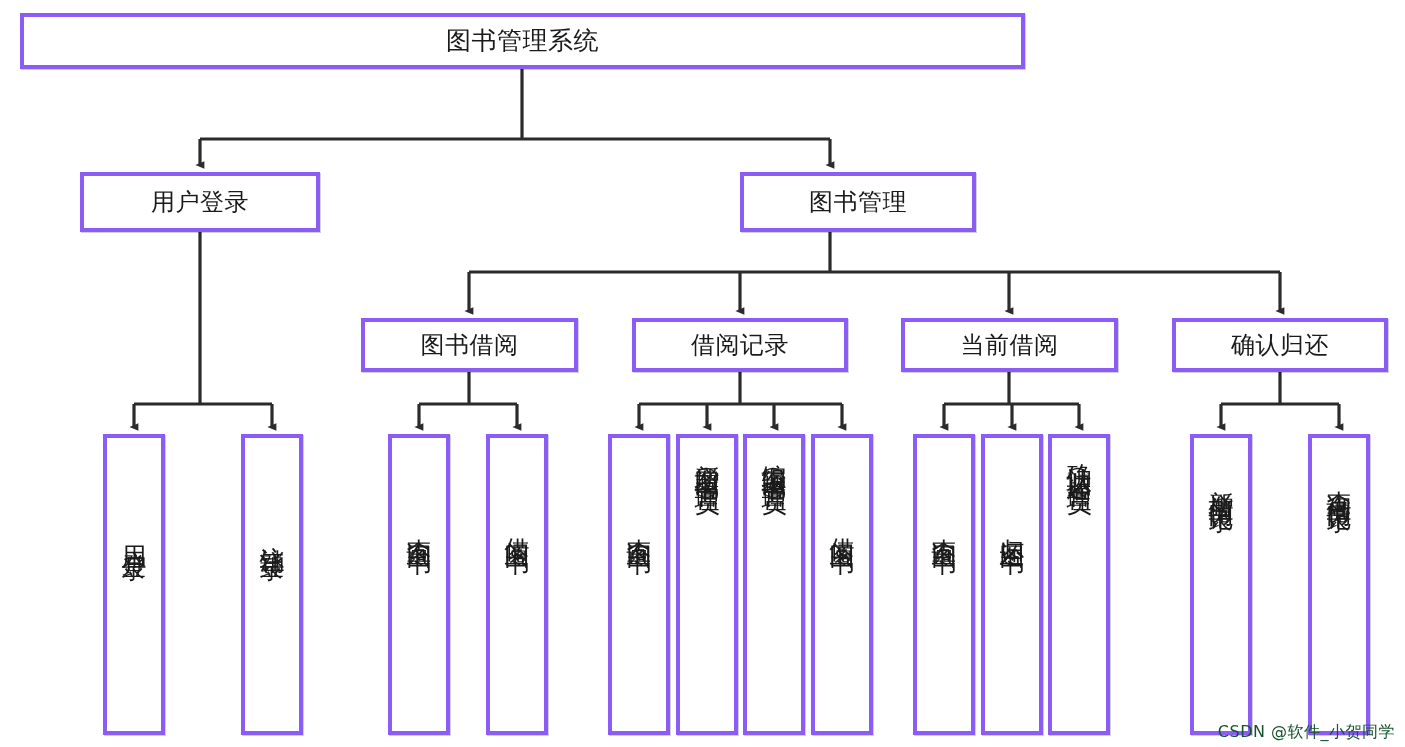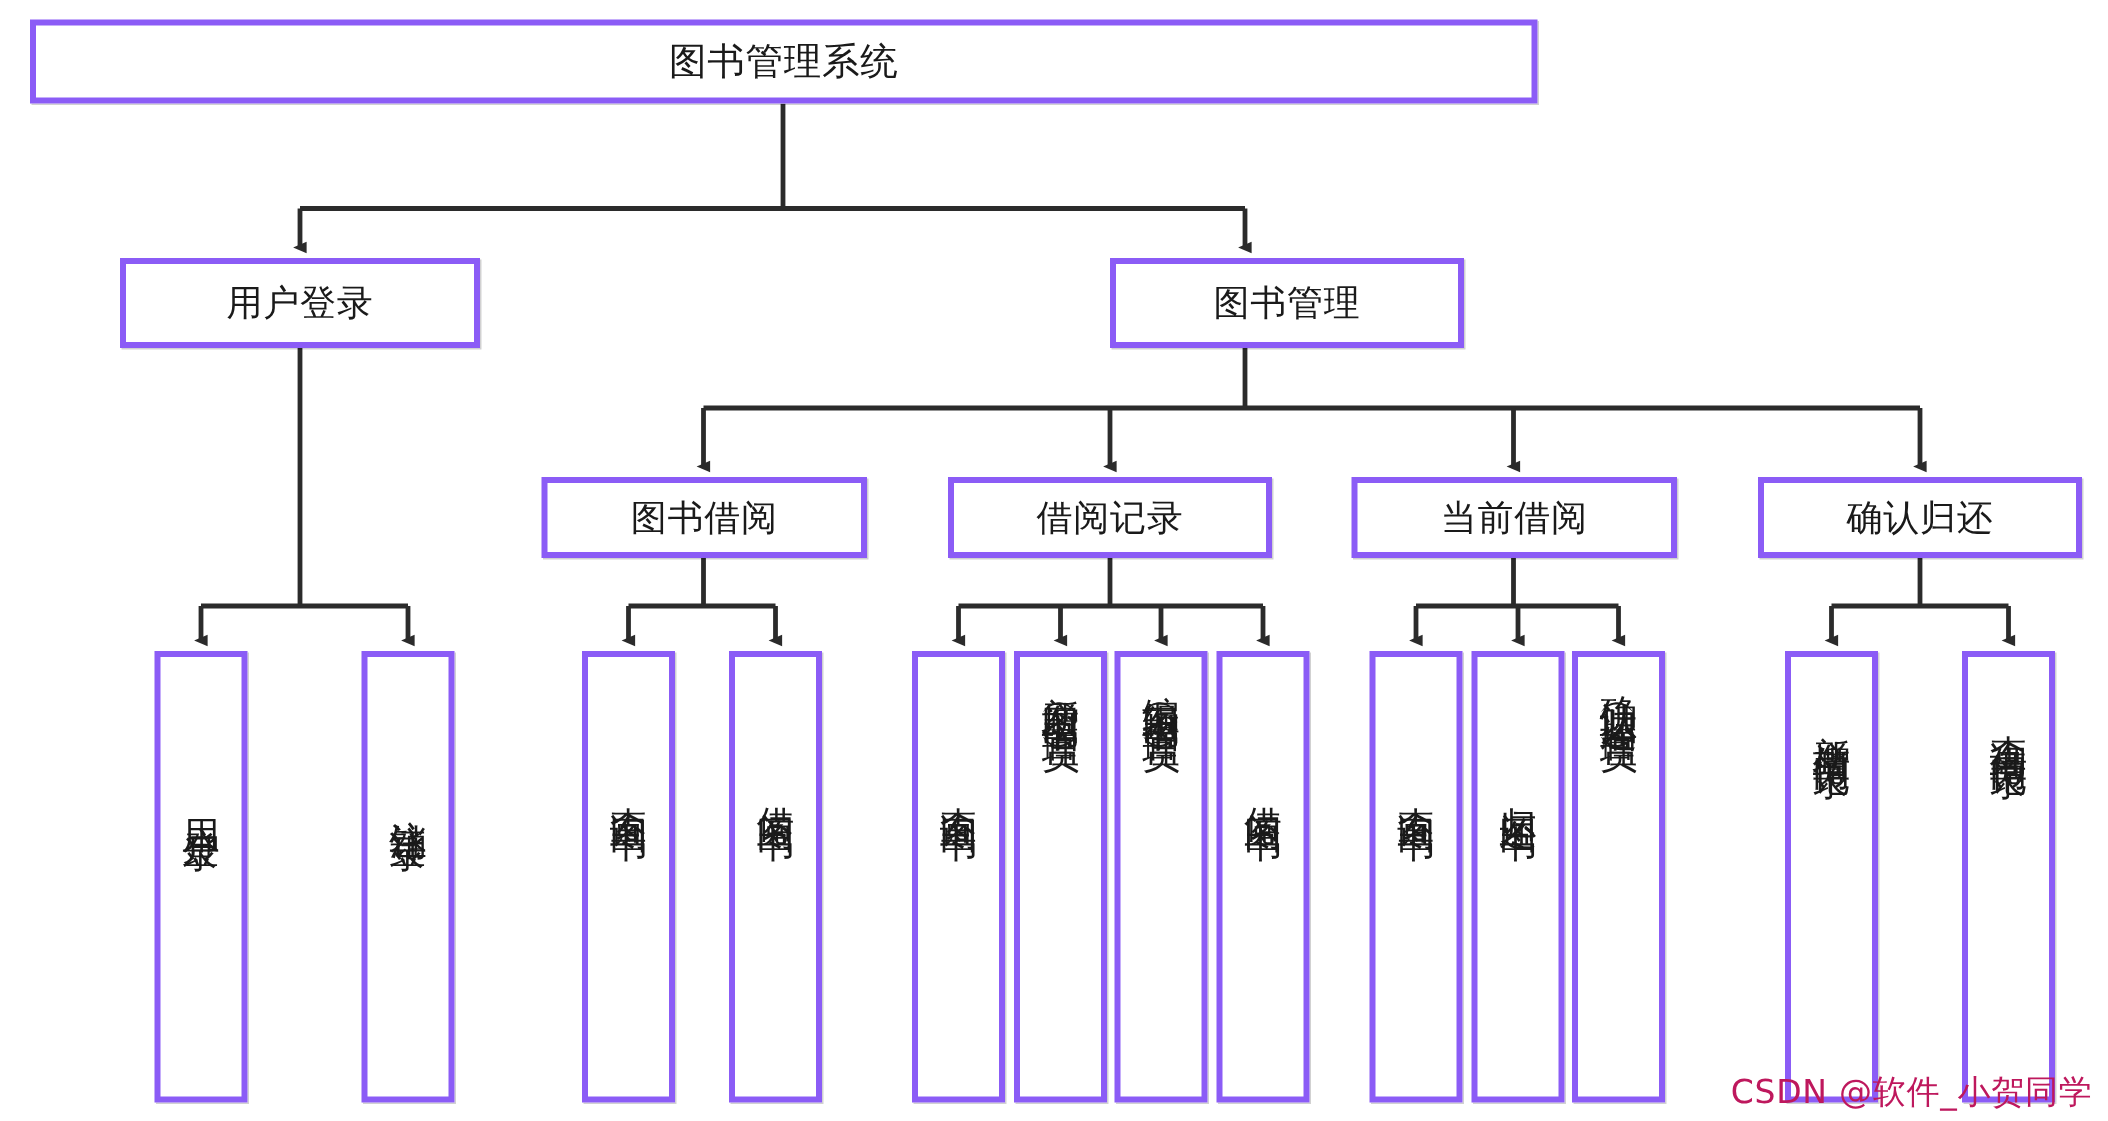--- a/index.html
+++ b/index.html
@@ -60,22 +60,22 @@
     line-height: 1;
     white-space: nowrap;
   }
   .node.v.top .label {
     margin-top: 0px;
   }
   .watermark {
     position: absolute;
     right: 10px;
     bottom: 4px;
-    font-size: 22px;
-    color: #be185d;
+    font-size: 16px;
+    color: #14532d;
     letter-spacing: 0.5px;
     white-space: nowrap;
   }
 </style>
 </head>
 <body>
 
 <div id="canvas">
 
   <svg class="links" viewBox="0 0 1405 747" xmlns="http://www.w3.org/2000/svg">

